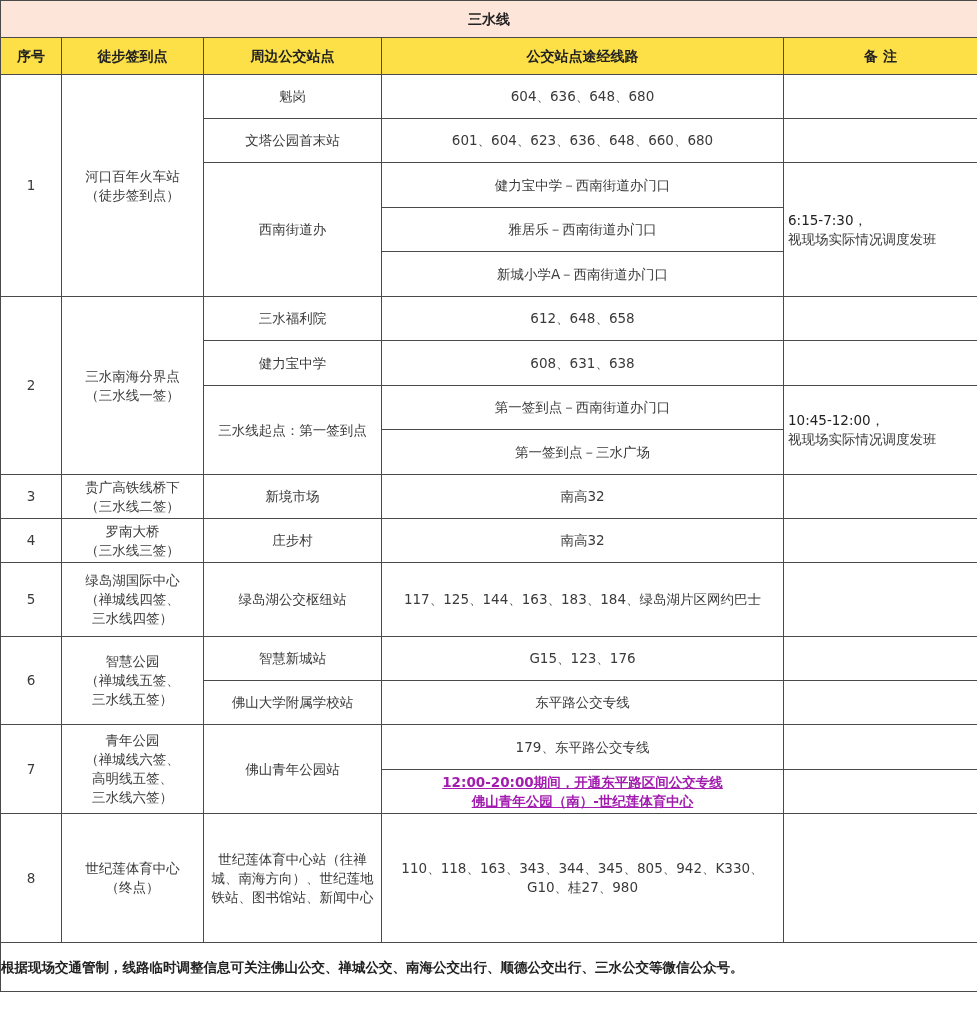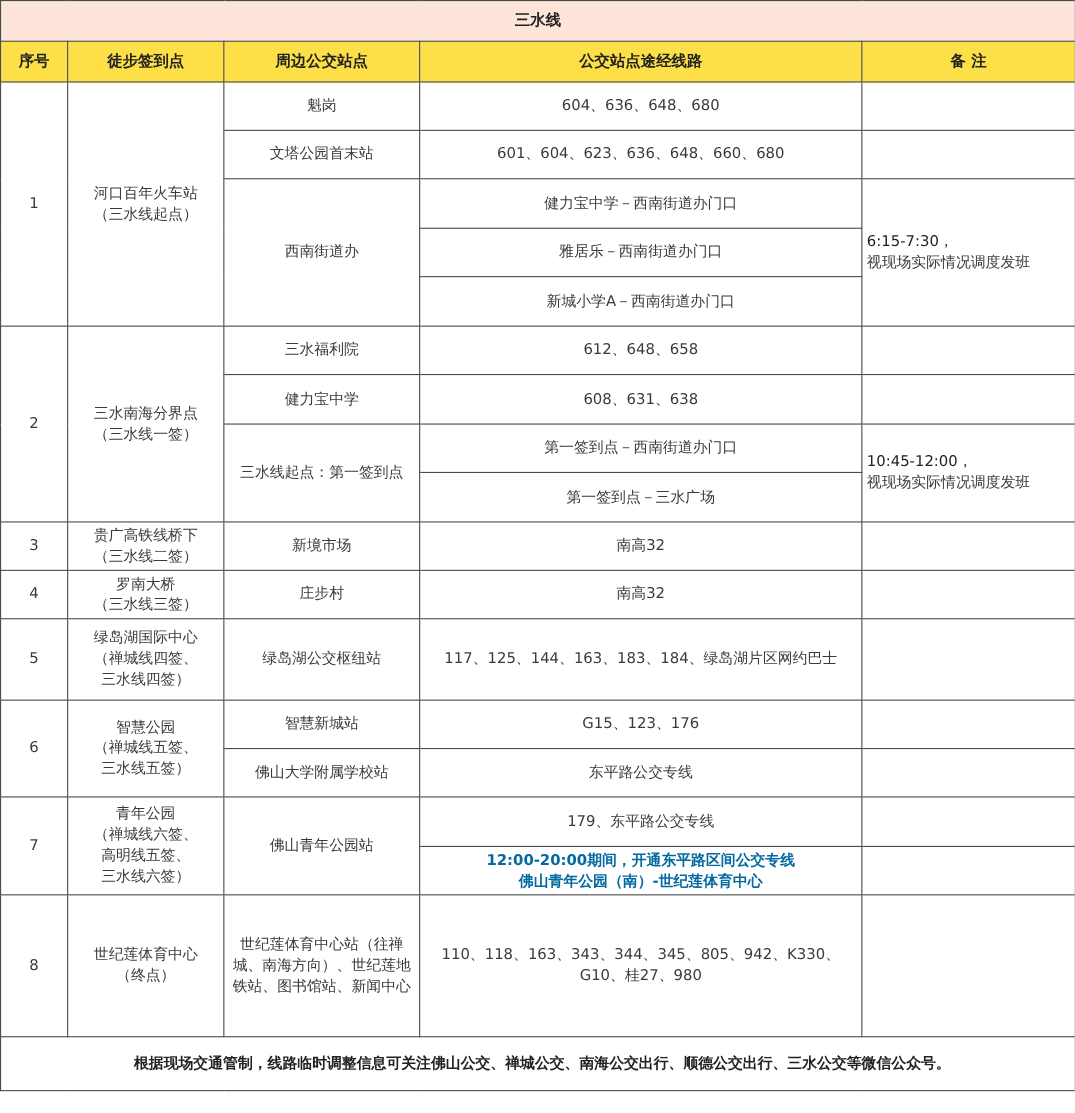--- a/index.html
+++ b/index.html
@@ -5,22 +5,22 @@
   html, body { margin:0; padding:0; background:#ffffff; }
   body { width:977px; height:1012px; overflow:hidden; font-family:"DejaVu Sans","Liberation Sans",sans-serif; color:#3a3a3a; }
   table { border-collapse:collapse; table-layout:fixed; width:977px;border-radius:11px; }
   td, th { border:1px solid #4a4a4a; text-align:center; vertical-align:middle; font-size:13.5px; line-height:19px; padding:0 4px; font-weight:normal; }
   .title-row td { background:#fde6d9; height:36px; font-weight:bold; color:#222; font-size:14px; }
   .head-row th { background:#fde047; height:36px; font-weight:bold; color:#222; font-size:14px; }
   .r45 { height:44px; }
   .r46 { height:45px; }
   .note-cell { text-align:left; padding-left:4px; }
   .note-cell .strong { font-weight:normal; color:#222; }
-  .bold-cell { font-weight:bold; color:#0369a1; }
-  .footer-row td { height:48px; text-align:center; font-weight:bold; color:#222; padding-left:12px; font-size:13.5px; }
+  .bold-cell { font-weight:bold; color:#a21caf;text-decoration:underline; }
+  .footer-row td { height:48px; text-align:left; font-weight:bold; color:#222; padding-left:0; font-size:13.5px; }
   .mid-text { display:block; }
 </style>
 </head>
 <body>
 
 <table>
   <colgroup>
     <col style="width:61px">
     <col style="width:142px">
     <col style="width:178px">
@@ -38,21 +38,21 @@
     <th>徒步签到点</th>
     <th>周边公交站点</th>
     <th>公交站点途经线路</th>
     <th>备 注</th>
   </tr>
 
   <tr class="r45">
     <td rowspan="5">1</td>
     <td rowspan="5">
       <span class="mid-text">河口百年火车站</span>
-      <span class="mid-text">（三水线起点）</span>
+      <span class="mid-text">（徒步签到点）</span>
     </td>
     <td>魁岗</td>
     <td>604、636、648、680</td>
     <td></td>
   </tr>
   <tr class="r45">
     <td>文塔公园首末站</td>
     <td>601、604、623、636、648、660、680</td>
     <td></td>
   </tr>

